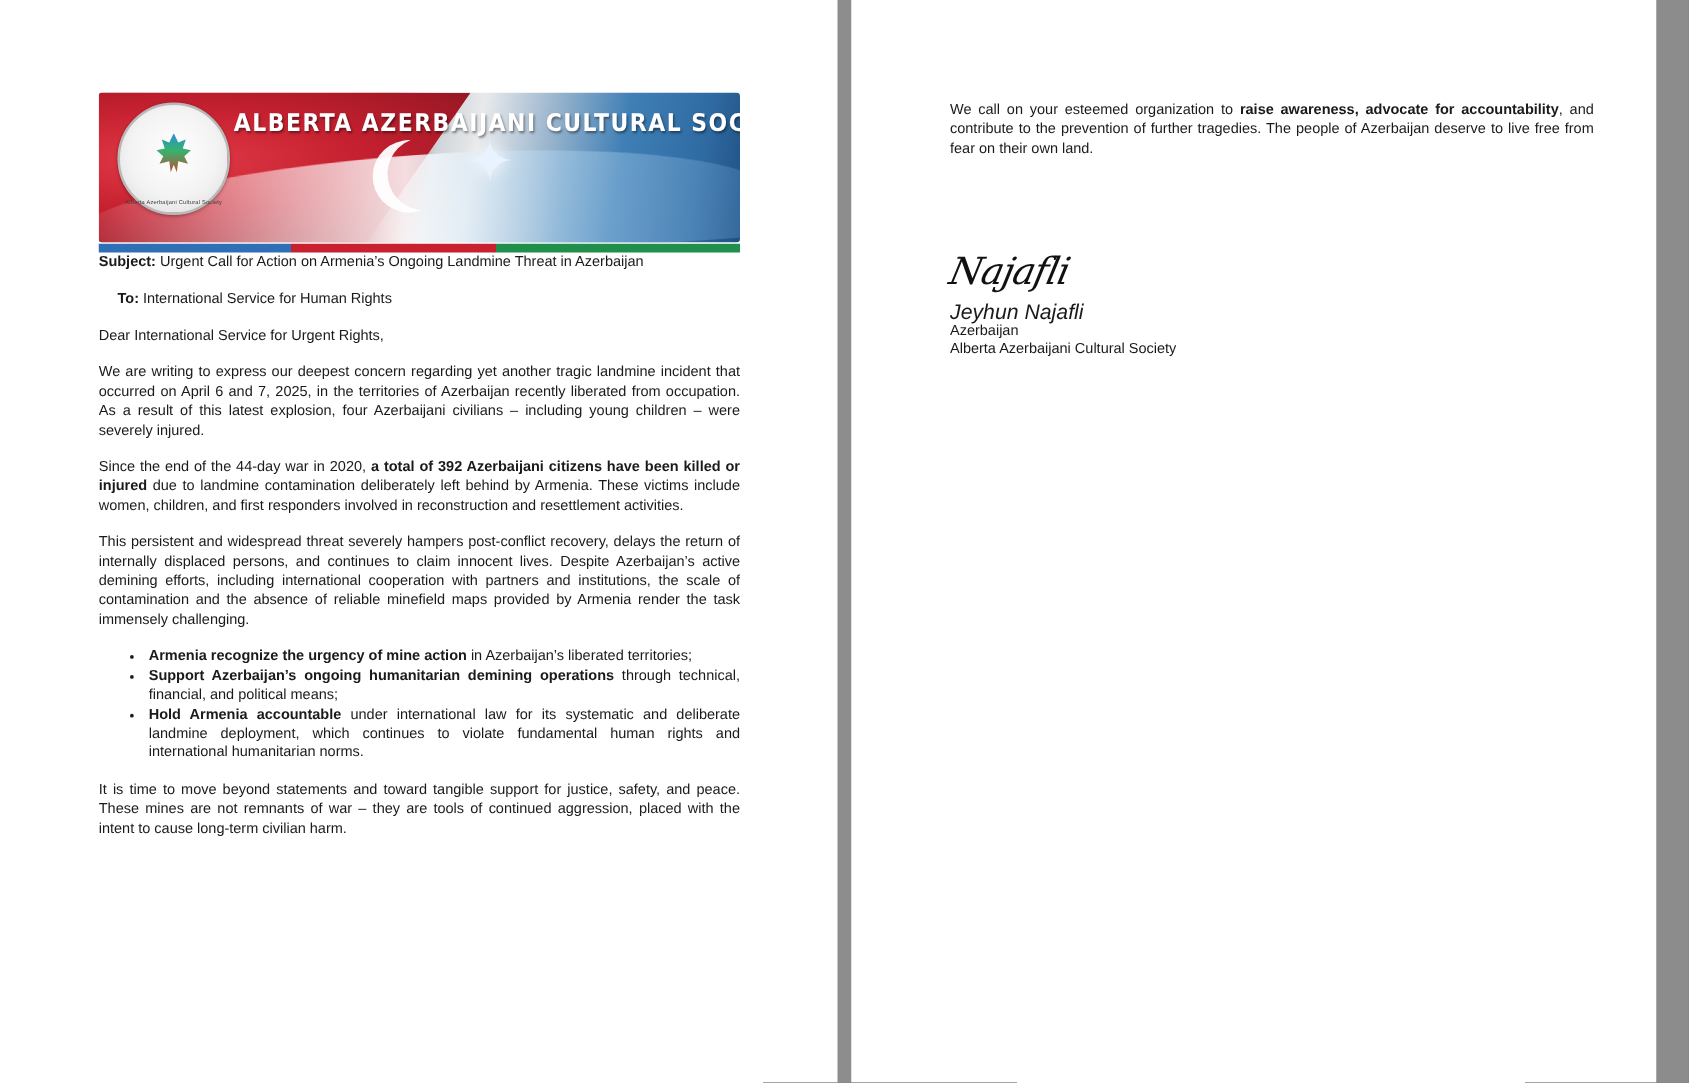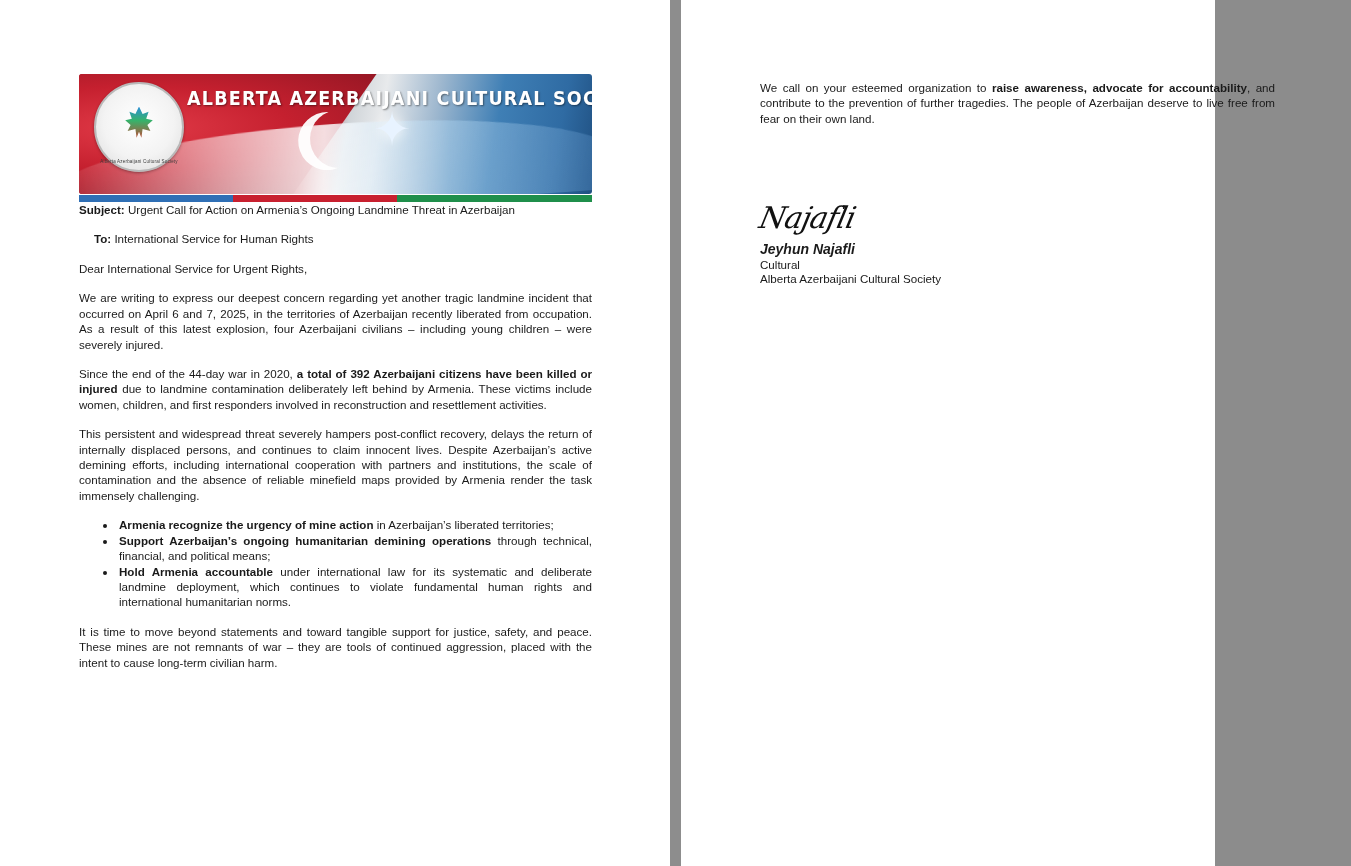--- a/index.html
+++ b/index.html
@@ -28,21 +28,21 @@
   .page-left {
     width: 670px;
     padding: 0 78px 0 79px;
   }
   .gutter {
     width: 11px;
     background: #8d8d8d;
     height: 866px;
   }
   .page-right {
-    width: 534px;
+    width: 644px;
     padding: 0 78px 0 79px;
   }
 
   
   .letterhead {
     margin-top: 74px;
     width: 513px;
     height: 120px;
     position: relative;
     overflow: hidden;
@@ -198,23 +198,23 @@
     font-family: "DejaVu Serif", serif;
     font-style: italic;
     font-size: 30px;
     color: #111;
     letter-spacing: -1px;
     transform: skewX(-12deg);
     height: 40px;
     line-height: 40px;
   }
   .sig-name {
-    font-weight: bold;
+    font-weight: normal;
     font-style: italic;
-    font-size: 14px;
+    font-size: 17px;
     margin-top: 4px;
   }
   .sig-role, .sig-org {
     font-size: 11.6px;
     line-height: 14.6px;
   }
 </style>
 </head>
 <body>
 
@@ -266,19 +266,19 @@
 
   <div class="page page-right">
     <div class="right-body">
 
       <p><span>We call on your esteemed organization to </span><b>raise awareness, advocate for accountability</b><span>, and contribute to the prevention of further tragedies. The people of Azerbaijan deserve to live free from fear on their own land.</span></p>
 
 
       <div class="signature-block">
         <div class="signature">Najafli</div>
         <div class="sig-name">Jeyhun Najafli</div>
-        <div class="sig-role">Cultural</div>
+        <div class="sig-role">Azerbaijan</div>
         <div class="sig-org">Alberta Azerbaijani Cultural Society</div>
       </div>
     </div>
   </div>
 
 </div>
 
 </body></html>

